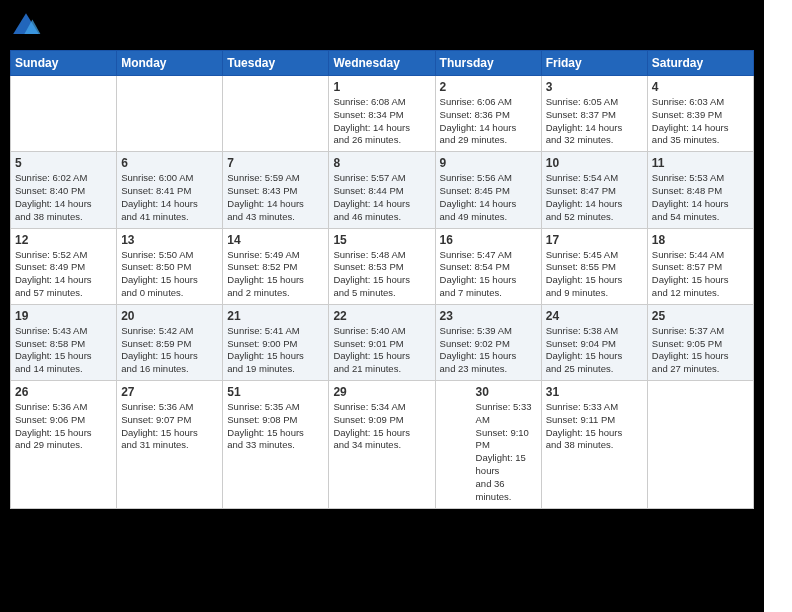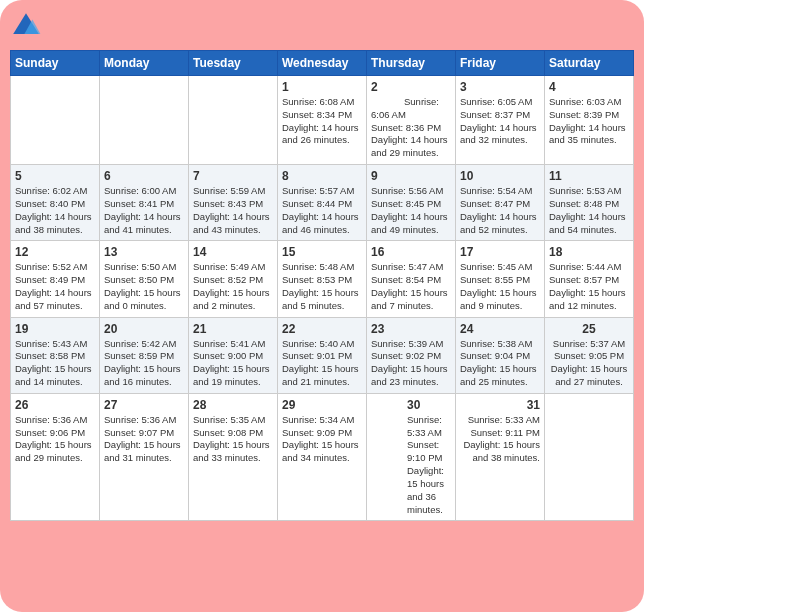--- a/index.html
+++ b/index.html
@@ -4,25 +4,24 @@
   <style>
     * { box-sizing: border-box; margin: 0; padding: 0; }
     body {
       font-family: Arial, sans-serif;
       background: #fff;
       width: 792px;
       min-height: 612px;
       overflow: hidden;
     }
     .page {
-      width: 644px;
+      width: 764px;
       min-height: 612px;
-      background: #fca5a5;
+      background: #000000;
       padding: 10px;
-      border-radius: 22px;
     }
     .header {
       display: flex;
       justify-content: space-between;
       align-items: flex-start;
       margin-bottom: 8px;
     }
     .logo {
       display: flex;
       align-items: center;
@@ -140,21 +139,21 @@
     </thead>
     <tbody id="calendar-body">
     <tr>
           <td class="empty-cell"></td>
           <td class="empty-cell"></td>
           <td class="empty-cell"></td>
           <td style="background: rgb(255, 255, 255);"><span class="day-number">1</span><span class="day-info" style="white-space: pre-line;">Sunrise: 6:08 AM
 Sunset: 8:34 PM
 Daylight: 14 hours
 and 26 minutes.</span></td>
-          <td style="background: rgb(255, 255, 255);"><span class="day-number">2</span><span class="day-info" style="white-space: pre-line; margin-left: 33px;">Sunrise: 6:06 AM
+          <td style="background: rgb(255, 255, 255);"><span class="day-number">2</span><span class="day-info" style="white-space: pre-line;">Sunrise: 6:06 AM
 Sunset: 8:36 PM
 Daylight: 14 hours
 and 29 minutes.</span></td>
           <td style="background: rgb(255, 255, 255);"><span class="day-number">3</span><span class="day-info" style="white-space: pre-line;">Sunrise: 6:05 AM
 Sunset: 8:37 PM
 Daylight: 14 hours
 and 32 minutes.</span></td>
           <td style="background: rgb(255, 255, 255);"><span class="day-number">4</span><span class="day-info" style="white-space: pre-line;">Sunrise: 6:03 AM
 Sunset: 8:39 PM
 Daylight: 14 hours
@@ -238,47 +237,47 @@
 Daylight: 15 hours
 and 21 minutes.</span></td>
           <td style="background: rgb(240, 244, 248);"><span class="day-number">23</span><span class="day-info" style="white-space: pre-line;">Sunrise: 5:39 AM
 Sunset: 9:02 PM
 Daylight: 15 hours
 and 23 minutes.</span></td>
           <td style="background: rgb(240, 244, 248);"><span class="day-number">24</span><span class="day-info" style="white-space: pre-line;">Sunrise: 5:38 AM
 Sunset: 9:04 PM
 Daylight: 15 hours
 and 25 minutes.</span></td>
-          <td style="background: rgb(240, 244, 248); text-align: center;"><span class="day-number">25</span><span class="day-info" style="white-space: pre-line;">Sunrise: 5:37 AM
+          <td style="background: rgb(240, 244, 248);"><span class="day-number">25</span><span class="day-info" style="white-space: pre-line;">Sunrise: 5:37 AM
 Sunset: 9:05 PM
 Daylight: 15 hours
 and 27 minutes.</span></td>
         </tr>
         <tr>
           <td style="background: rgb(255, 255, 255);"><span class="day-number">26</span><span class="day-info" style="white-space: pre-line;">Sunrise: 5:36 AM
 Sunset: 9:06 PM
 Daylight: 15 hours
 and 29 minutes.</span></td>
           <td style="background: rgb(255, 255, 255); margin-top: 36px;"><span class="day-number">27</span><span class="day-info" style="white-space: pre-line;">Sunrise: 5:36 AM
 Sunset: 9:07 PM
 Daylight: 15 hours
 and 31 minutes.</span></td>
-          <td style="background: rgb(255, 255, 255);"><span class="day-number">28</span><span class="day-info" style="white-space: pre-line;">Sunrise: 5:35 AM
+          <td style="background: rgb(255, 255, 255);"><span class="day-number">51</span><span class="day-info" style="white-space: pre-line;">Sunrise: 5:35 AM
 Sunset: 9:08 PM
 Daylight: 15 hours
 and 33 minutes.</span></td>
           <td style="background: rgb(255, 255, 255);"><span class="day-number">29</span><span class="day-info" style="white-space: pre-line;">Sunrise: 5:34 AM
 Sunset: 9:09 PM
 Daylight: 15 hours
 and 34 minutes.</span></td>
           <td style="background: rgb(255, 255, 255); padding-left: 40px;"><span class="day-number">30</span><span class="day-info" style="white-space: pre-line;">Sunrise: 5:33 AM
 Sunset: 9:10 PM
 Daylight: 15 hours
 and 36 minutes.</span></td>
-          <td style="background: rgb(255, 255, 255); text-align: right;"><span class="day-number">31</span><span class="day-info" style="white-space: pre-line;">Sunrise: 5:33 AM
+          <td style="background: rgb(255, 255, 255);"><span class="day-number">31</span><span class="day-info" style="white-space: pre-line;">Sunrise: 5:33 AM
 Sunset: 9:11 PM
 Daylight: 15 hours
 and 38 minutes.</span></td>
           <td class="empty-cell"></td>
         </tr>
       </tbody>
   </table>
 </div>
 
 </body></html>

